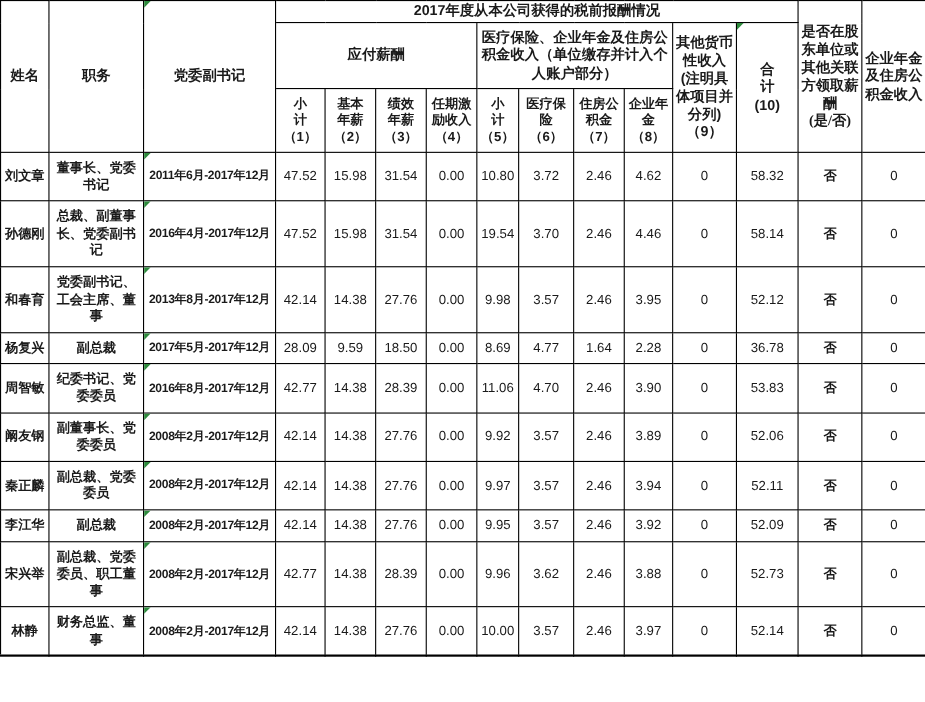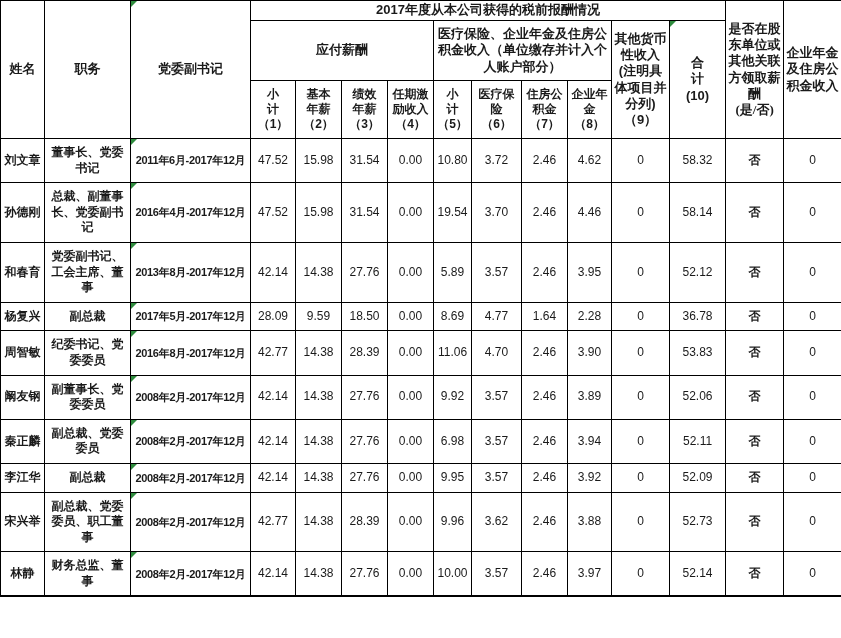--- a/index.html
+++ b/index.html
@@ -149,21 +149,21 @@
       <td>0</td>
     </tr>
         <tr>
       <td class="zh">和春育</td>
       <td class="zh">党委副书记、工会主席、董事</td>
       <td class="date flag">2013年8月-2017年12月</td>
       <td>42.14</td>
       <td>14.38</td>
       <td>27.76</td>
       <td>0.00</td>
-      <td>5.89</td>
+      <td>9.98</td>
       <td>3.57</td>
       <td>2.46</td>
       <td>3.95</td>
       <td>0</td>
       <td>52.12</td>
       <td class="zh">否</td>
       <td>0</td>
     </tr>
         <tr>
       <td class="zh">杨复兴</td>
@@ -217,21 +217,21 @@
       <td>0</td>
     </tr>
         <tr>
       <td class="zh">秦正麟</td>
       <td class="zh">副总裁、党委委员</td>
       <td class="date flag">2008年2月-2017年12月</td>
       <td>42.14</td>
       <td>14.38</td>
       <td>27.76</td>
       <td>0.00</td>
-      <td>6.98</td>
+      <td>9.97</td>
       <td>3.57</td>
       <td>2.46</td>
       <td>3.94</td>
       <td>0</td>
       <td>52.11</td>
       <td class="zh">否</td>
       <td>0</td>
     </tr>
         <tr>
       <td class="zh">李江华</td>

